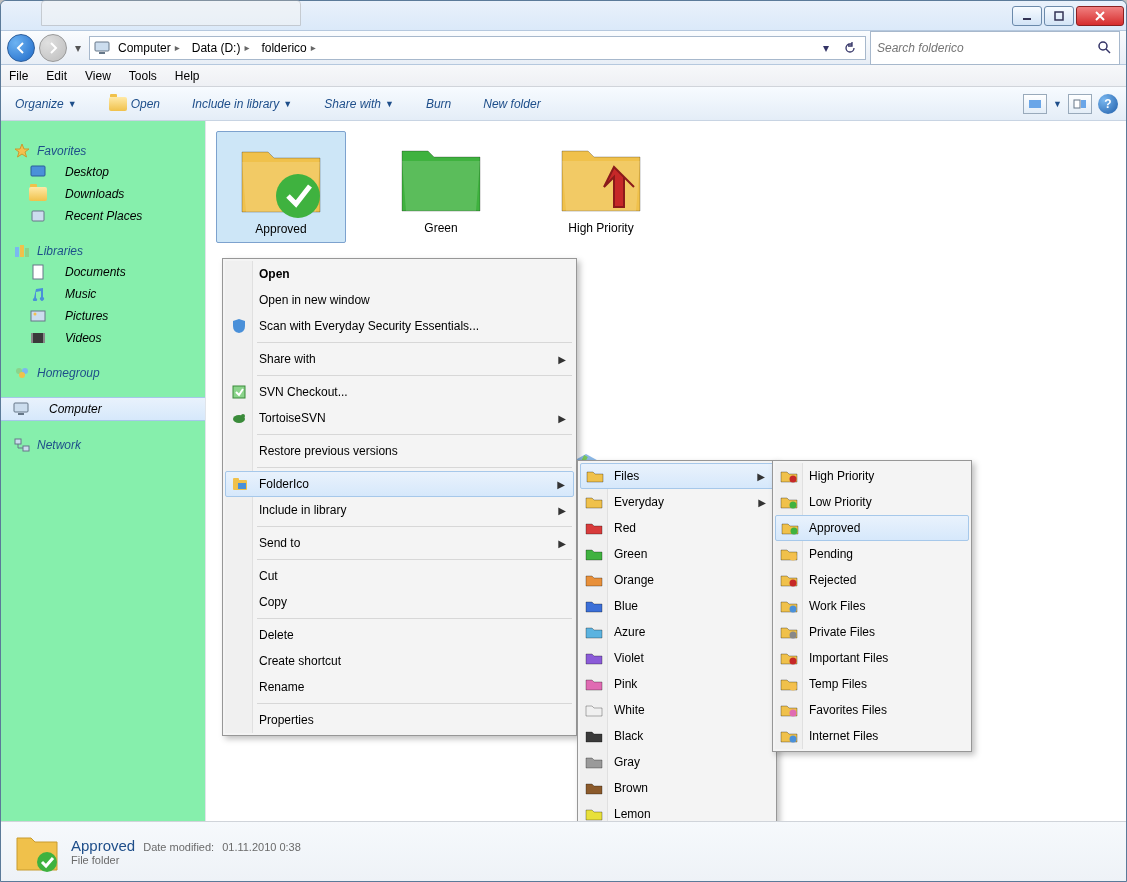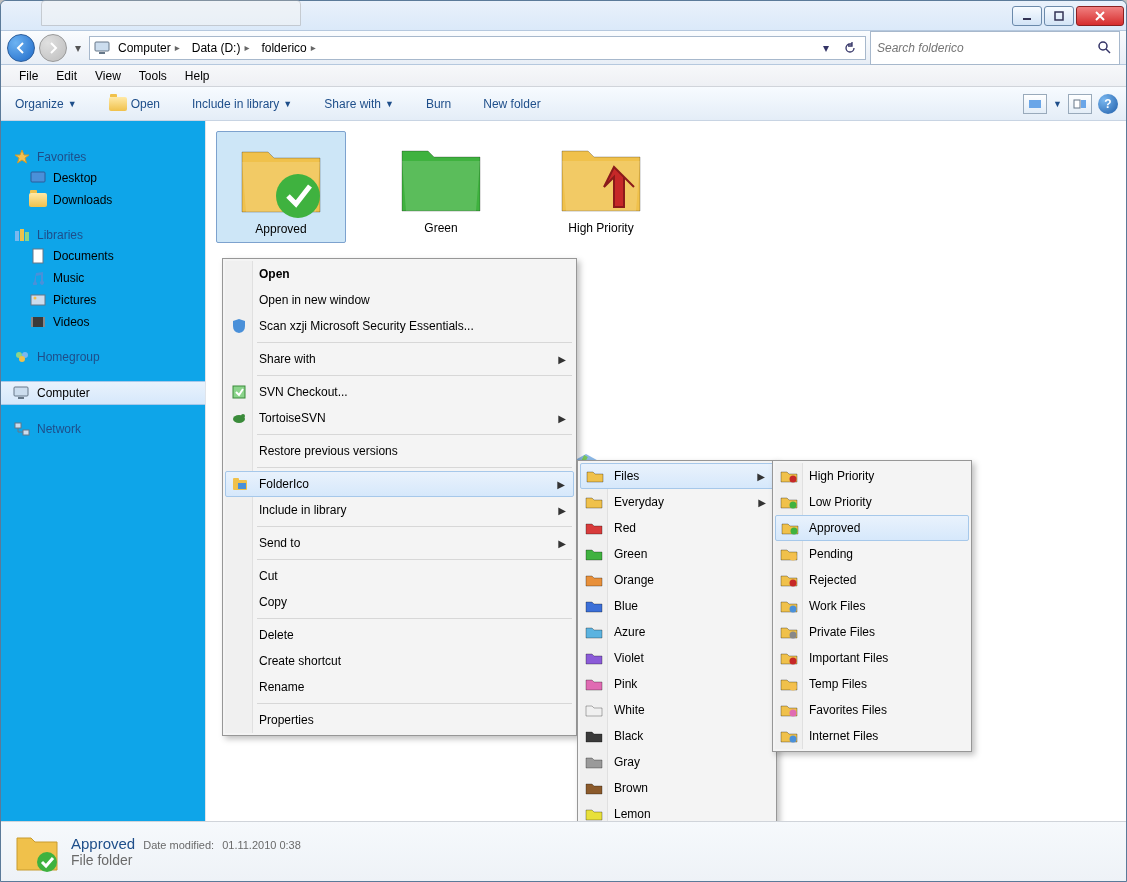--- a/index.html
+++ b/index.html
@@ -23,37 +23,37 @@
 .crumb { display: flex; align-items: center; gap: 2px; padding: 0 4px; height: 22px; cursor: default; }
 .crumb .chev { color: #666; font-size: 10px; padding: 0 2px; }
 .folder-mini { width: 18px; height: 14px; background: linear-gradient(#ffe9a6,#f0c14b); border-radius: 2px; position: relative; }
 .folder-mini:before { content:""; position:absolute; top:-3px; left:1px; width:7px; height:3px; background:#f0c14b; border-radius:1px 1px 0 0;}
 .refreshbtn, .dropbtn { width: 22px; height: 22px; display: flex; align-items: center; justify-content: center; color: #336; }
 .searchbox { width: 250px; height: 24px; border: 1px solid #a7b8cc; background: #fff; display: flex; align-items: center; padding: 16px 6px; }
 .searchbox input { border: none; outline: none; flex: 1; color: #888; font-style: italic; background: transparent; }
 .searchbox .sicon { width: 16px; height: 16px; color: #336; }
 
 
-.menubar { height: 22px; background: linear-gradient(#f7f8fa,#eef0f4); border-bottom: 1px solid #d0d4da; display: flex; align-items: center; padding: 0 10px; gap: 2px; }
+.menubar { height: 22px; background: linear-gradient(#f7f8fa,#eef0f4); border-bottom: 1px solid #d0d4da; display: flex; align-items: center; padding: 0 0; gap: 2px; }
 .menuitem { padding: 2px 8px; cursor: default; }
 
 
 .toolbar { height: 34px; background: linear-gradient(#f7fbff,#e4edf7); border-bottom: 1px solid #c8d4e3; display: flex; align-items: center; padding: 0 8px; gap: 20px; }
-.tbtn { display: flex; align-items: center; gap: 4px; color: #1e4e8a; padding: 4px 6px; cursor: default; }
+.tbtn { display: flex; align-items: center; gap: 4px; color: #1e4e8a; padding: 4px 6px; cursor: default; font-style: italic; }
 .tbtn .dd { font-size: 9px; color: #1e4e8a; }
 .toolbar-right { margin-left: auto; display: flex; align-items: center; gap: 6px; }
 .viewbtn { width: 24px; height: 20px; border: 1px solid #9ab; background: linear-gradient(#fff,#e3edf7); display: flex; align-items: center; justify-content: center; }
 .helpbtn { width: 20px; height: 20px; border-radius: 50%; background: radial-gradient(circle at 30% 30%,#7ab8f0,#1e5ca8); color: #fff; display: flex; align-items: center; justify-content: center; font-weight: bold; }
 
 
 .bodyarea { flex: 1; display: flex; min-height: 0; }
-.sidebar { width: 205px; background: #0ea5e9; border-right: 1px solid #e0e4ea; padding: 26px 0; overflow-y: auto; }
+.sidebar { width: 205px; background: #86efac; border-right: 1px solid #e0e4ea; padding: 20px 0; overflow-y: auto; font-style: italic; }
 .sbgroup { margin-bottom: 14px; }
 .sbhead { display: flex; align-items: center; gap: 6px; padding: 2px 12px; color: #1e4e8a; font-size: 12px; }
-.sbitem { display: flex; align-items: center; gap: 6px; padding: 3px 12px 3px 28px; cursor: default; }
+.sbitem { display: flex; align-items: center; gap: 18px; padding: 3px 12px 3px 28px; cursor: default; }
 .sbitem.selected { background: linear-gradient(#e9f2fc,#d6e8fb); border: 1px solid #a6c8ea; border-left: none; border-right: none; }
 .sbicon { width: 18px; height: 16px; display: flex; align-items: center; justify-content: center; }
 
 .content { flex: 1; background: #fff; padding: 10px; position: relative; overflow: hidden; }
 .foldergrid { display: flex; gap: 30px; flex-wrap: wrap; }
 .folderitem { width: 130px; display: flex; flex-direction: column; align-items: center; gap: 4px; padding: 6px; cursor: default; }
 .folderitem.selected { background: #cde6f7; border: 1px solid #7da2ce; border-radius: 2px; }
 .foldericon { width: 90px; height: 80px; position: relative; }
 .fi-base { position: absolute; inset: 0; }
 .fi-base svg { width: 100%; height: 100%; }
@@ -69,21 +69,21 @@
 .cmitem.bold { font-weight: bold; }
 .cmsep { height: 1px; background: #d7d7d7; margin: 3px 2px 3px 32px; }
 
 
 .statusbar { height: 60px; border-top: 1px solid #d0d4da; background: linear-gradient(#f6f9fc,#eef2f7); display: flex; align-items: center; padding: 6px 12px; gap: 10px; }
 .statusicon { width: 48px; height: 48px; }
 .statustext { display: flex; flex-direction: column; }
 .statustext .line1 { display: flex; align-items: baseline; gap: 8px; }
 .statustext .name { font-size: 15px; color: #1e4e8a; }
 .statustext .meta { color: #6a6a6a; font-size: 11px; }
-.statustext .type { color: #6a6a6a; font-size: 14px; }
+.statustext .type { color: #6a6a6a; font-size: 11px; }
 
 
 .watermark { position: absolute; left: 360px; top: 328px; font-size: 26px; font-weight: bold; color: #2f7de0; pointer-events: none; opacity: .9; text-shadow: 0 0 2px #fff; }
 .watermark .sub { font-size: 11px; color: #6aa6e8; display:block; margin-top:-4px; letter-spacing:1px;}
 </style>
 </head>
 <body>
 
 <div class="window">
 
@@ -222,20 +222,28 @@
                 <rect x="1" y="1" width="14" height="10" rx="1" fill="#4a90d9" stroke="#2a5d9b"></rect>
               </svg>
             </span>
             <span>Desktop</span>
           </div>
         <div class="sbitem">
             <span class="sbicon">
               <span class="folder-mini"></span>
             </span>
             <span>Downloads</span>
+          </div>
+        <div class="sbitem">
+            <span class="sbicon">
+              <svg width="16" height="14" viewBox="0 0 16 14">
+                <rect x="2" y="2" width="12" height="10" rx="1" fill="#cde" stroke="#678"></rect>
+              </svg>
+            </span>
+            <span>Recent Places</span>
           </div>
       </div>
       <div class="sbgroup">
         <div class="sbhead">
             <span class="sbicon">
               <svg width="16" height="14" viewBox="0 0 16 14">
                 <rect x="1" y="3" width="4" height="10" fill="#7ab8f0"></rect>
                 <rect x="6" y="1" width="4" height="12" fill="#f0c14b"></rect>
                 <rect x="11" y="4" width="4" height="9" fill="#8bd48b"></rect>
               </svg>
@@ -365,21 +373,21 @@
           </div>
         <div class="cmitem">
             <span>Open in new window</span>
           </div>
         <div class="cmitem">
             <span class="cicon">
               <svg width="16" height="16" viewBox="0 0 16 16">
                 <path d="M8 1 L14 3 L14 8 Q14 14 8 15 Q2 14 2 8 L2 3 Z" fill="#4a90d9"></path>
               </svg>
             </span>
-            <span>Scan xzji Microsoft Security Essentials...</span>
+            <span>Scan with Everyday Security Essentials...</span>
           </div>
         <div class="cmsep"></div>
         <div class="cmitem">
             <span>Share with</span>
             <span class="arrow">▶</span>
           </div>
         <div class="cmsep"></div>
         <div class="cmitem">
             <span class="cicon">
               <svg width="16" height="16" viewBox="0 0 16 16">

